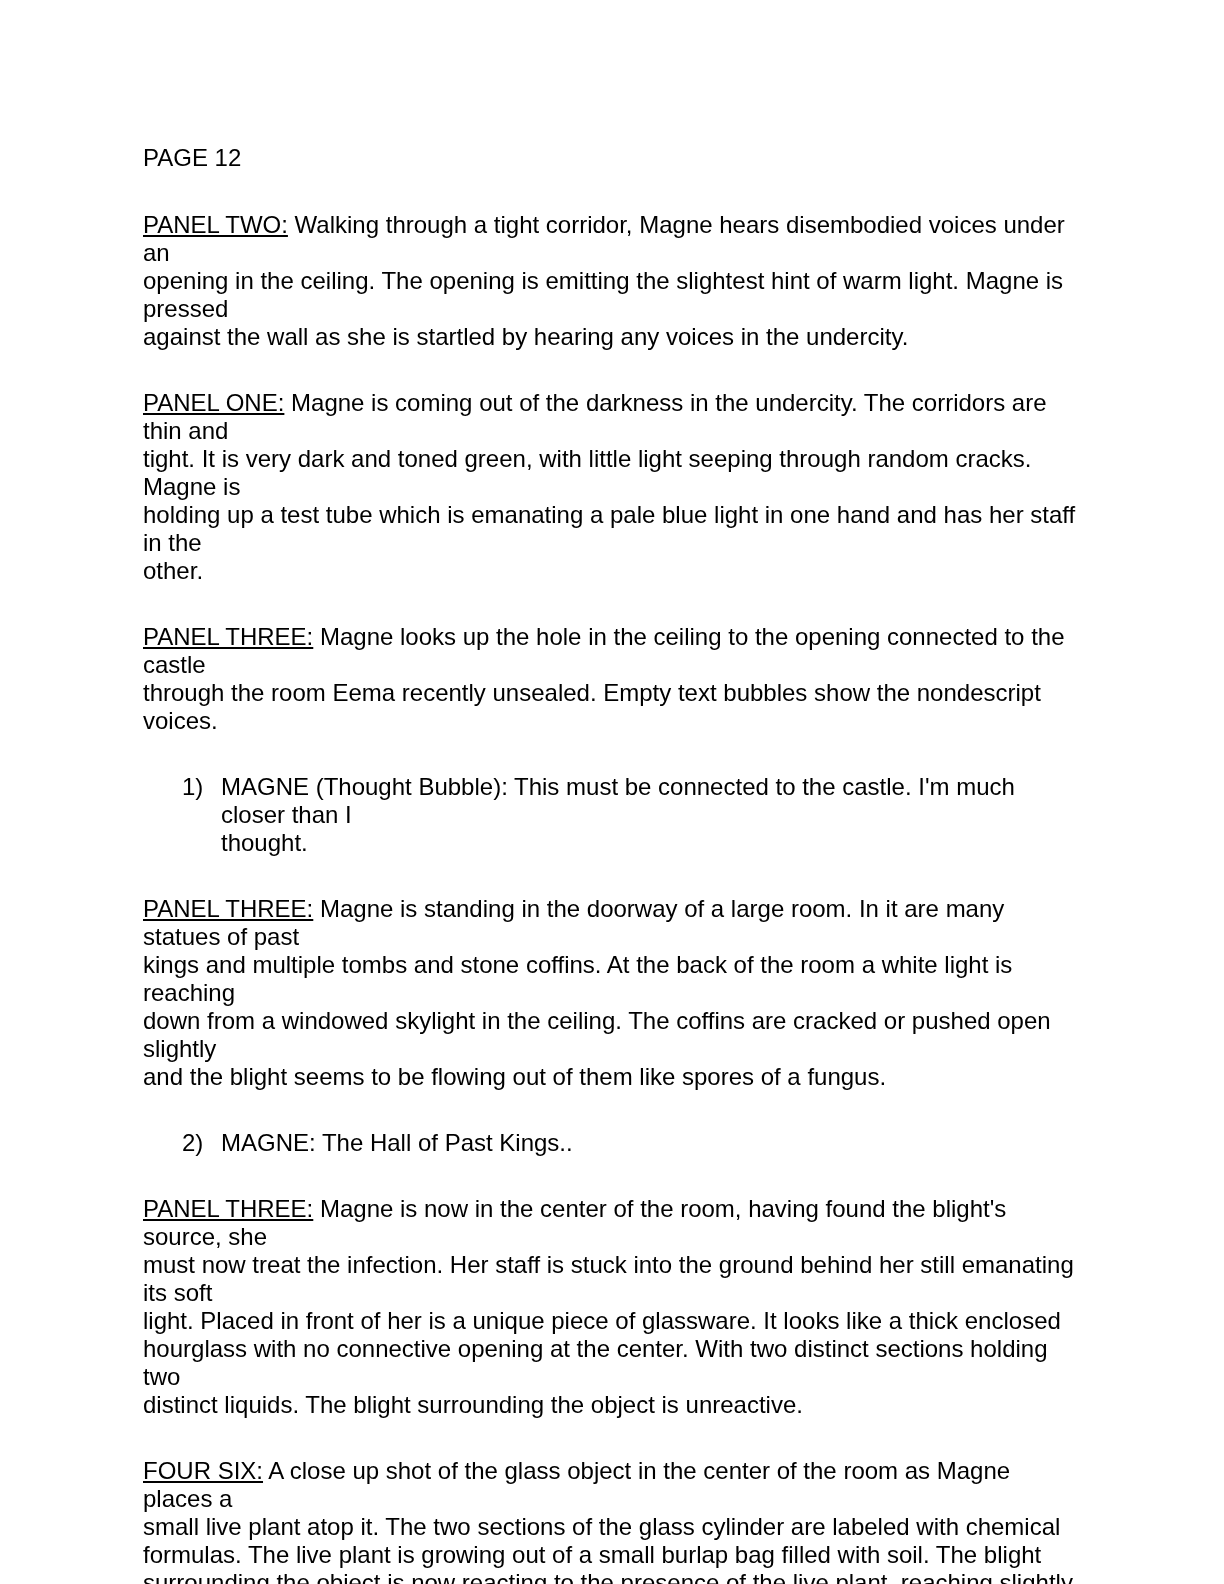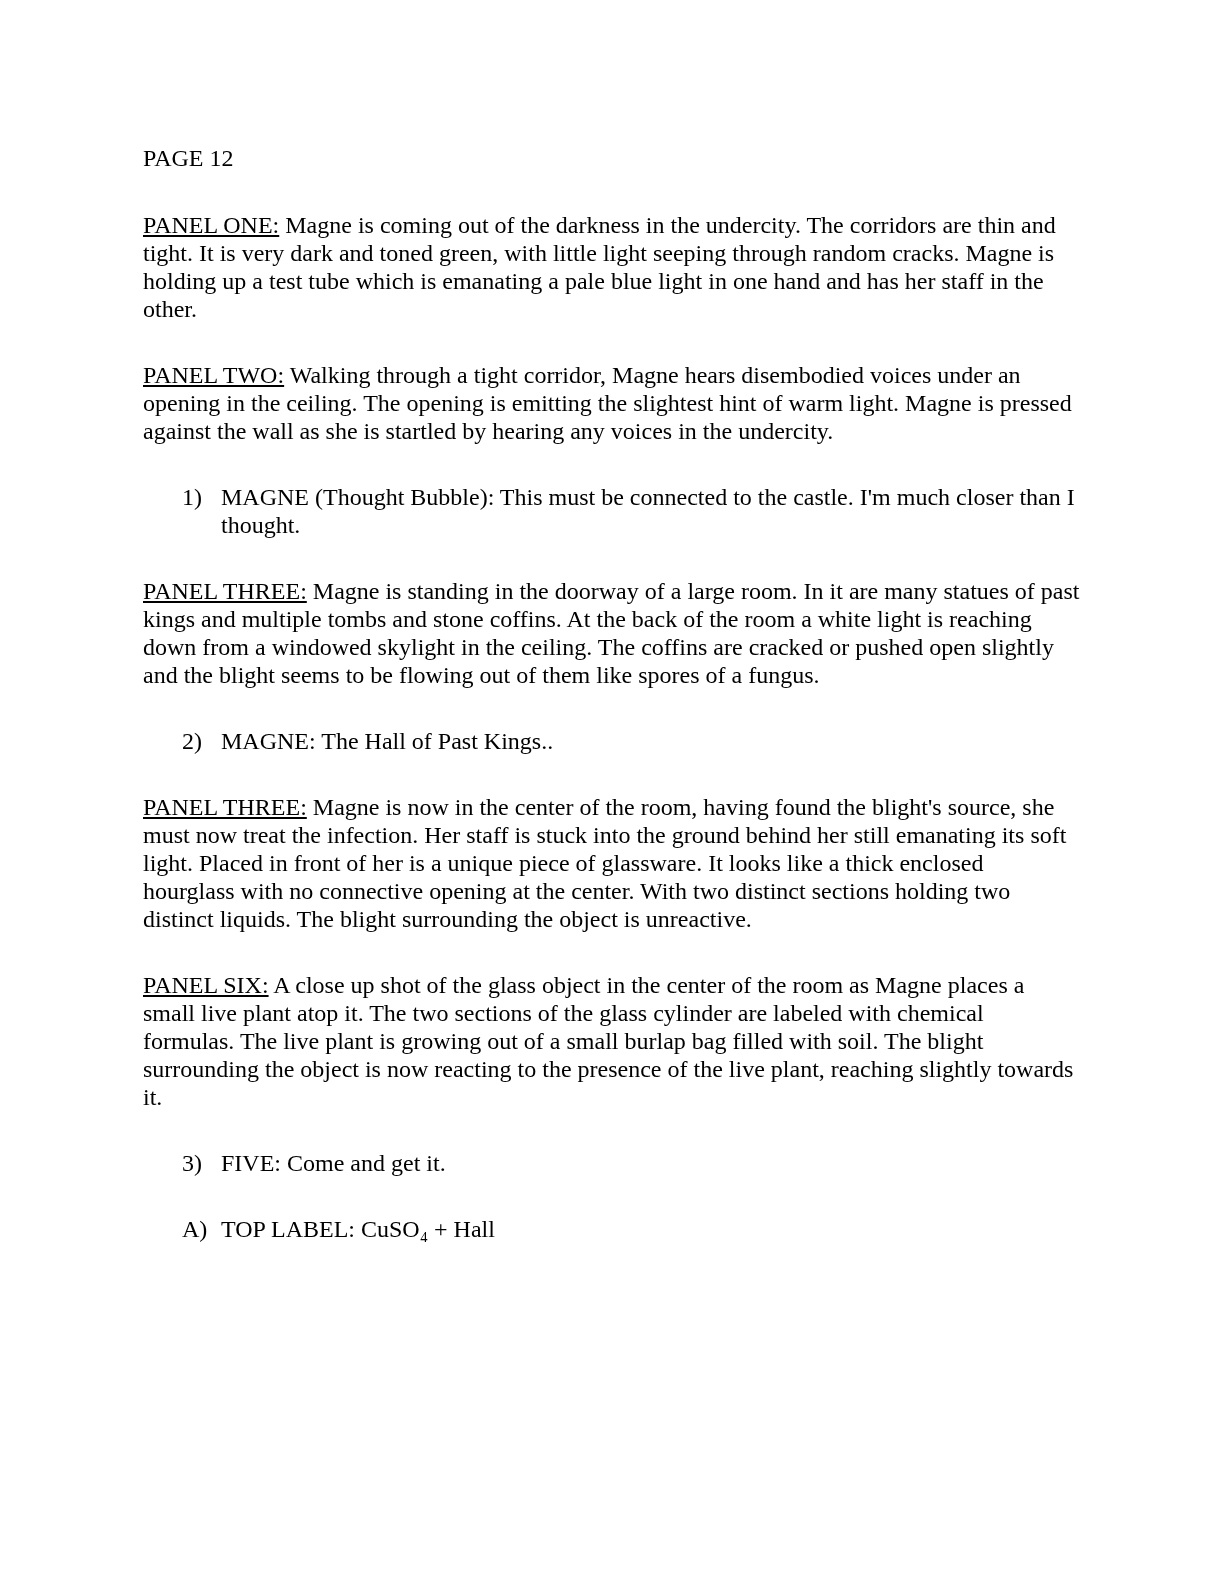--- a/index.html
+++ b/index.html
@@ -7,21 +7,21 @@
     padding: 0;
     background: #ffffff;
   }
   .page {
     position: relative;
     width: 1224px;
     height: 1584px;
     box-sizing: border-box;
     padding: 144px 140px 0 143px;
     background: #ffffff;
-    font-family: Liberation Serif, serif;
+    font-family: Liberation Sans, sans-serif;
     font-size: 24px;
     line-height: 28px;
     color: #000000;
     overflow: hidden;
   }
   .title {
     margin: 0 0 39px 0;
   }
   .para {
     margin: 0 0 38px 0;
@@ -46,29 +46,31 @@
     margin-left: 6px;
   }
 </style>
 </head>
 <body>
 
 <div class="page">
 
   <p class="title">PAGE 12</p>
 
+  <p class="para"><span class="heading">PANEL TWO:</span><span class="body"> Walking through a tight corridor, Magne hears disembodied voices under an
+opening in the ceiling. The opening is emitting the slightest hint of warm light. Magne is pressed
+against the wall as she is startled by hearing any voices in the undercity.</span></p>
+
   <p class="para"><span class="heading">PANEL ONE:</span><span class="body"> Magne is coming out of the darkness in the undercity. The corridors are thin and
 tight. It is very dark and toned green, with little light seeping through random cracks. Magne is
 holding up a test tube which is emanating a pale blue light in one hand and has her staff in the
 other.</span></p>
 
-  <p class="para"><span class="heading">PANEL TWO:</span><span class="body"> Walking through a tight corridor, Magne hears disembodied voices under an
-opening in the ceiling. The opening is emitting the slightest hint of warm light. Magne is pressed
-against the wall as she is startled by hearing any voices in the undercity.</span></p>
-
+  <p class="para"><span class="heading">PANEL THREE:</span><span class="body"> Magne looks up the hole in the ceiling to the opening connected to the castle
+through the room Eema recently unsealed. Empty text bubbles show the nondescript voices.</span></p>
 
   <div class="item">
     <span class="marker">1)</span>
     <span class="ibody">MAGNE (Thought Bubble): This must be connected to the castle. I'm much closer than I
 thought.</span>
   </div>
 
   <p class="para"><span class="heading">PANEL THREE:</span><span class="body"> Magne is standing in the doorway of a large room. In it are many statues of past
 kings and multiple tombs and stone coffins. At the back of the room a white light is reaching
 down from a windowed skylight in the ceiling. The coffins are cracked or pushed open slightly
@@ -78,21 +80,21 @@
     <span class="marker">2)</span>
     <span class="ibody">MAGNE: The Hall of Past Kings..</span>
   </div>
 
   <p class="para"><span class="heading">PANEL THREE:</span><span class="body"> Magne is now in the center of the room, having found the blight's source, she
 must now treat the infection. Her staff is stuck into the ground behind her still emanating its soft
 light. Placed in front of her is a unique piece of glassware. It looks like a thick enclosed
 hourglass with no connective opening at the center. With two distinct sections holding two
 distinct liquids. The blight surrounding the object is unreactive.</span></p>
 
-  <p class="para"><span class="heading">PANEL SIX:</span><span class="body"> A close up shot of the glass object in the center of the room as Magne places a
+  <p class="para"><span class="heading">FOUR SIX:</span><span class="body"> A close up shot of the glass object in the center of the room as Magne places a
 small live plant atop it. The two sections of the glass cylinder are labeled with chemical
 formulas. The live plant is growing out of a small burlap bag filled with soil. The blight
 surrounding the object is now reacting to the presence of the live plant, reaching slightly towards
 it.</span></p>
 
   <div class="item">
     <span class="marker">3)</span>
     <span class="ibody">FIVE: Come and get it.</span>
   </div>
 

